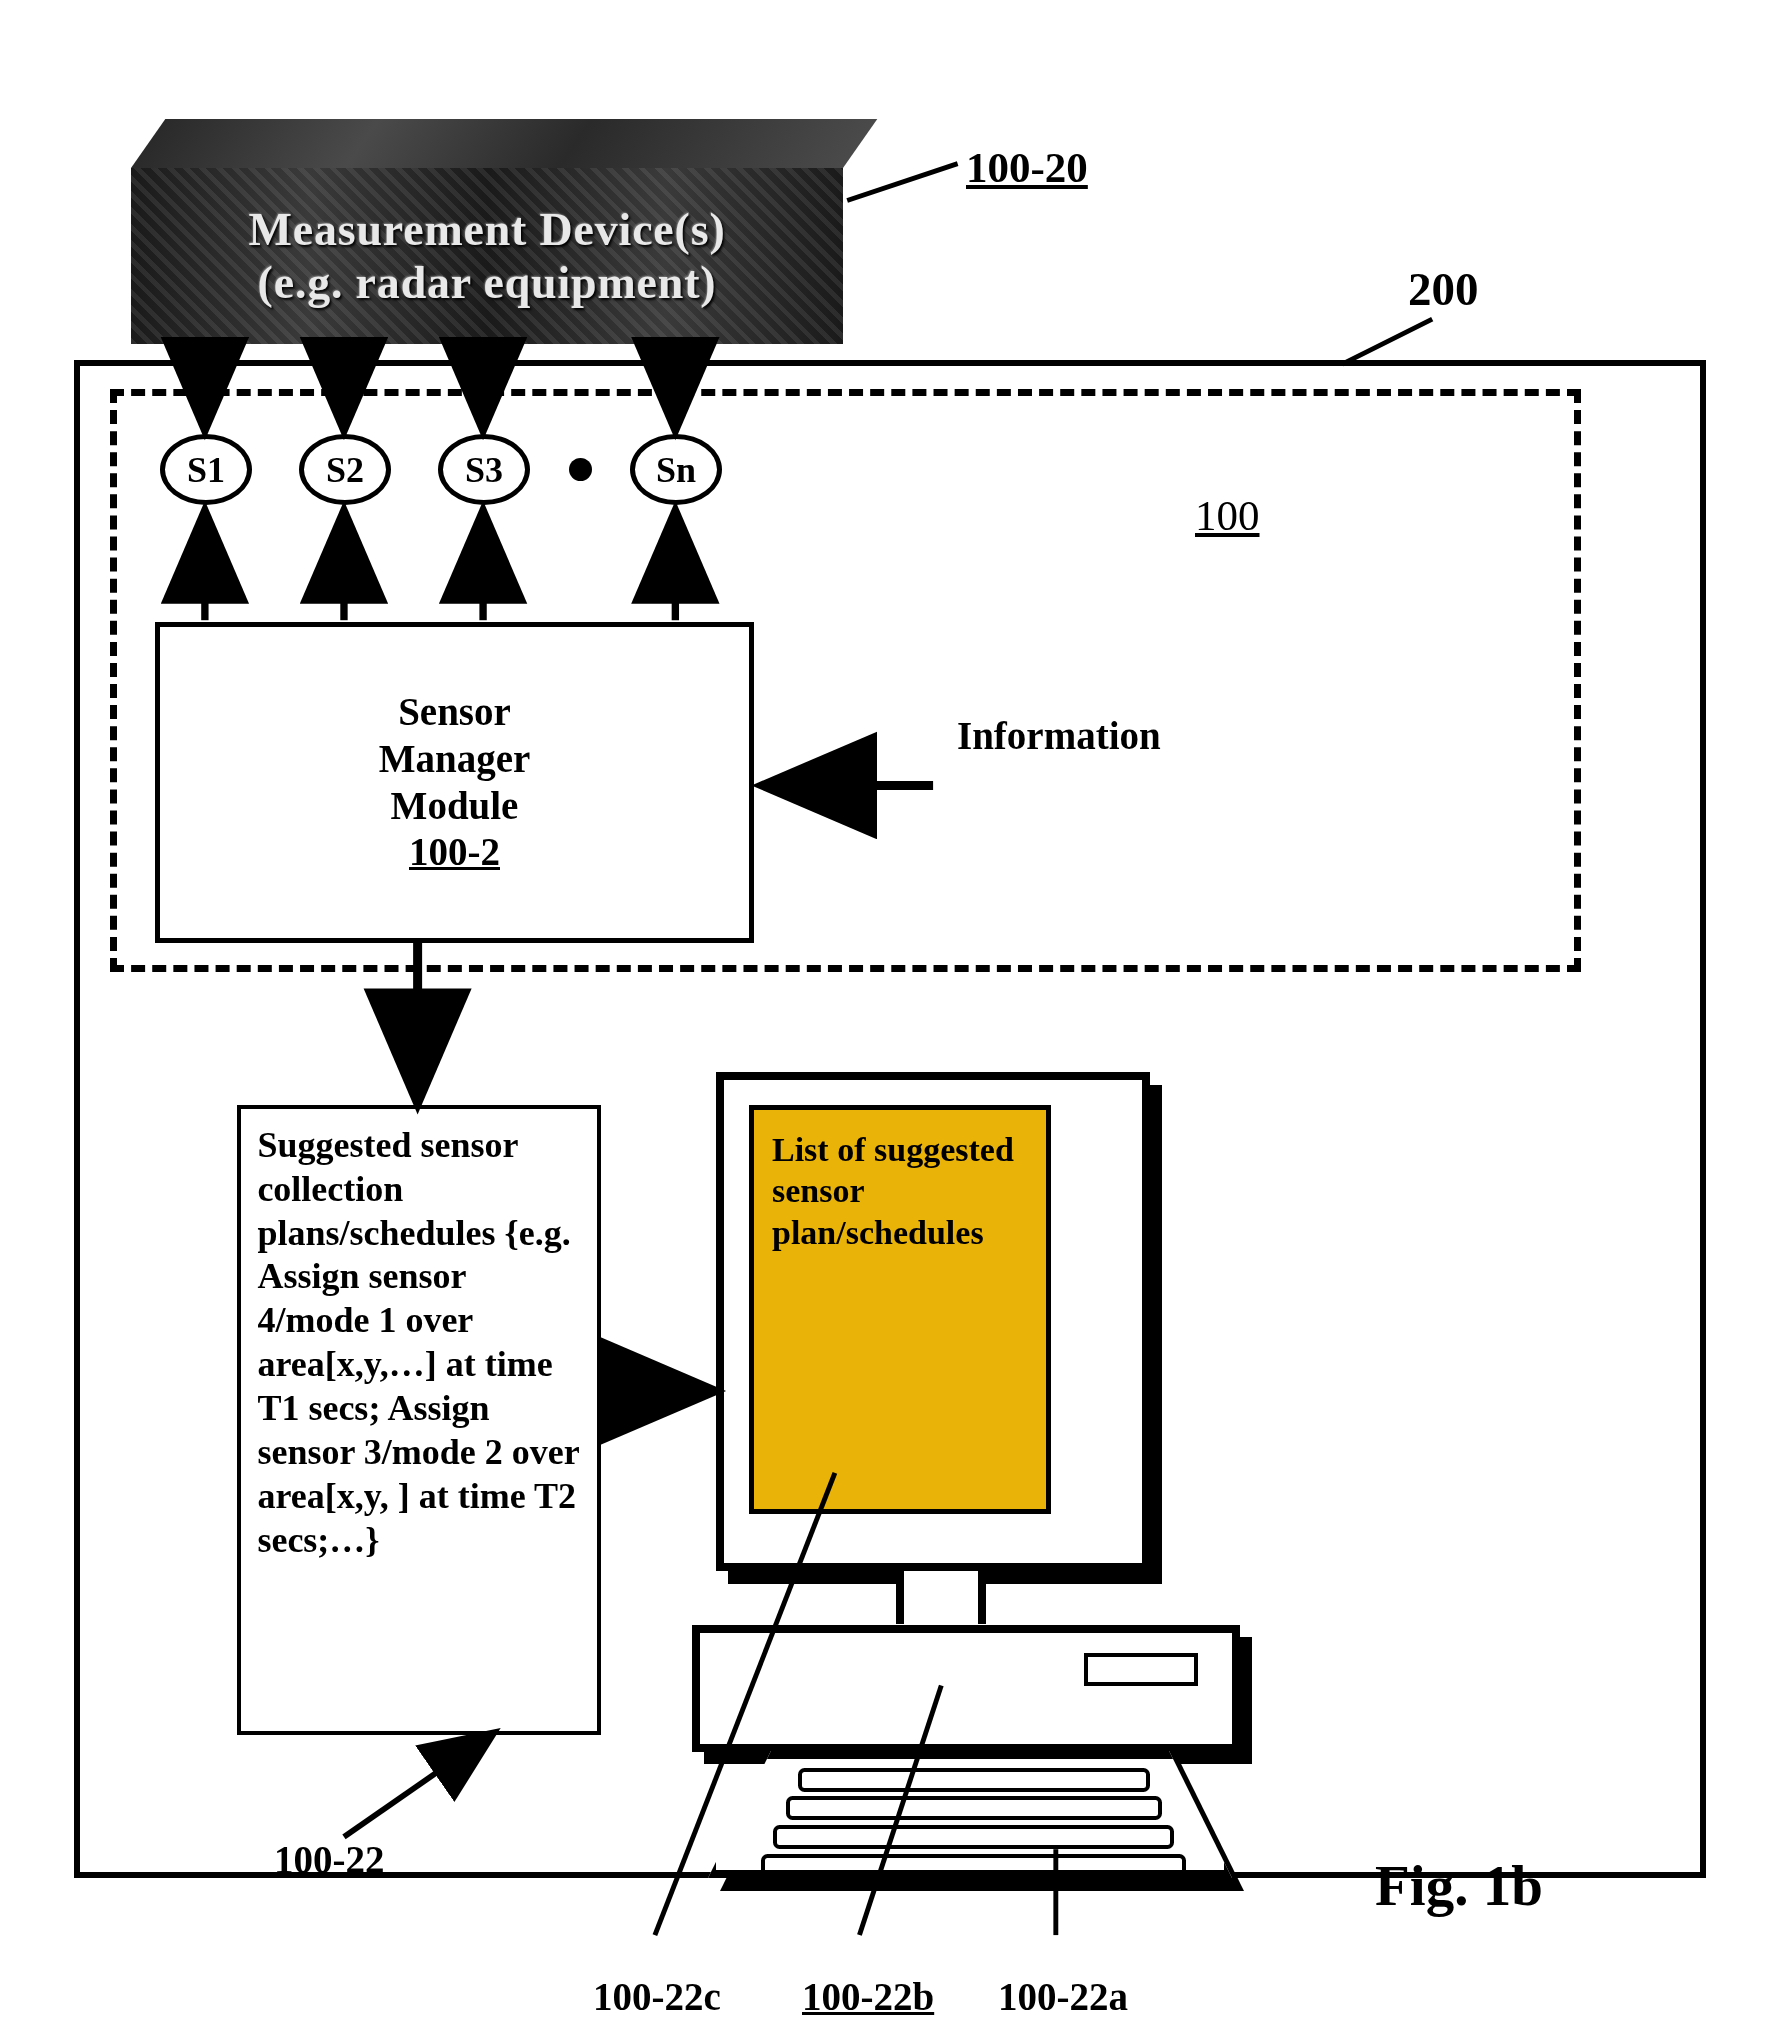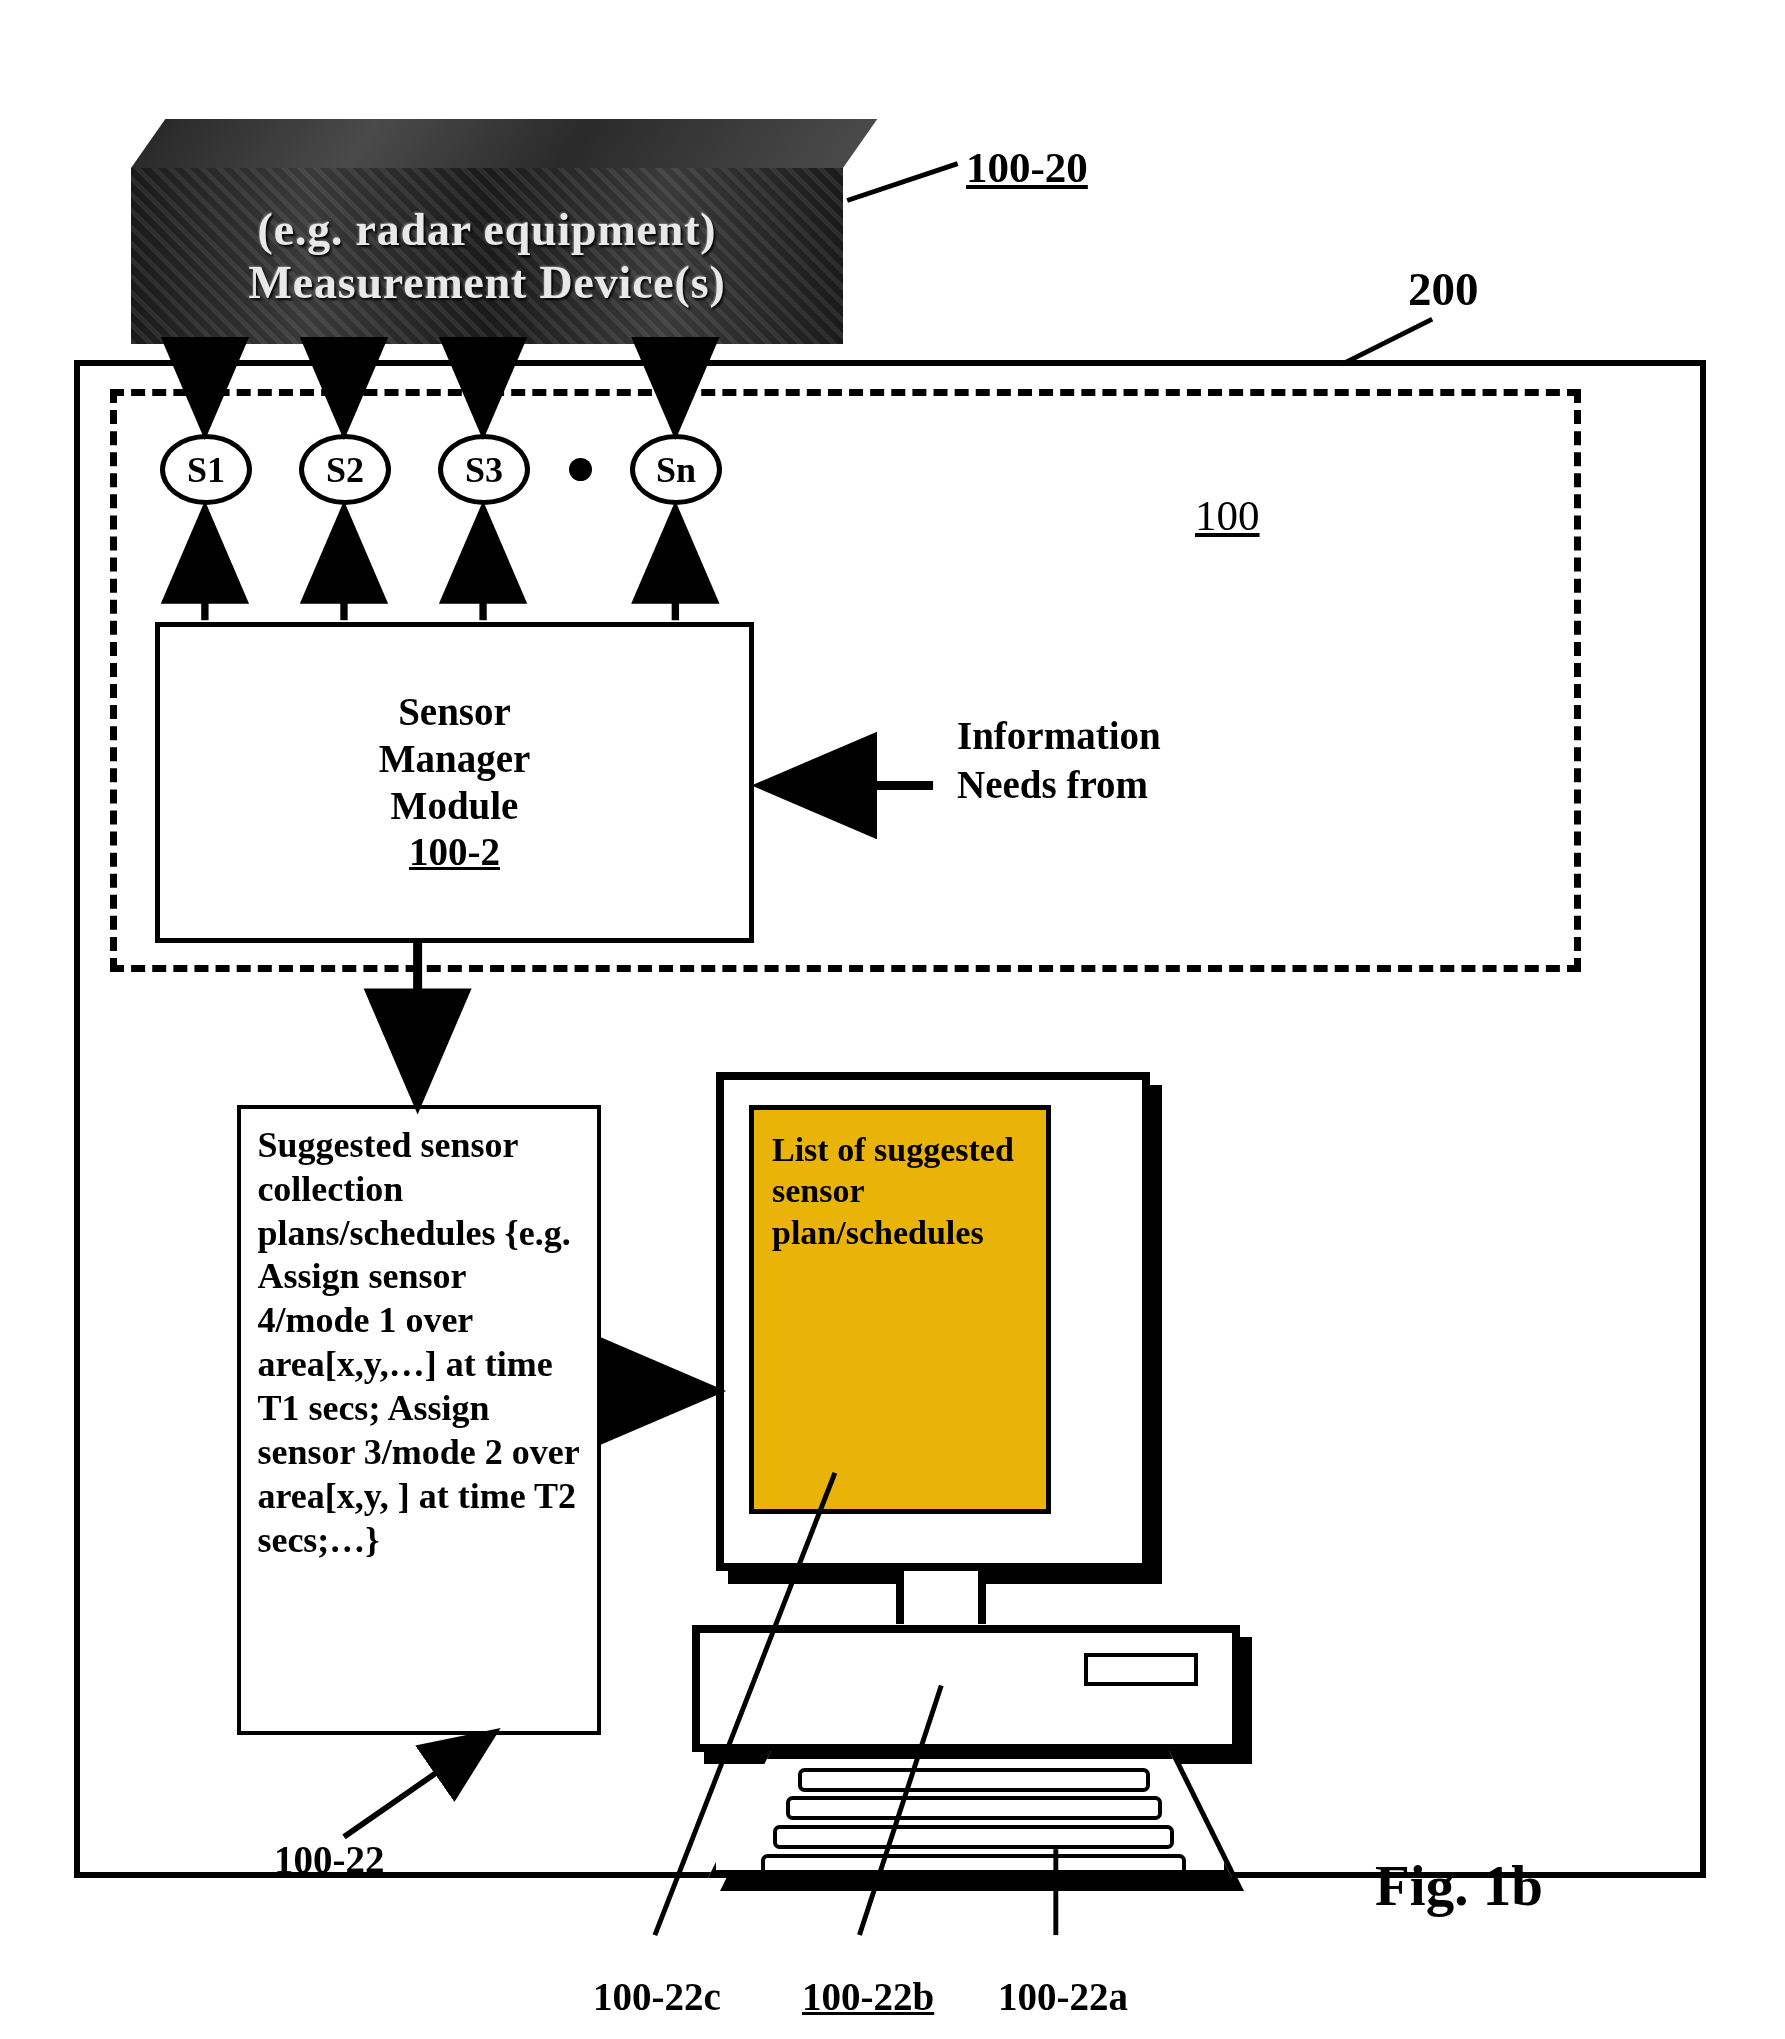--- a/index.html
+++ b/index.html
@@ -137,22 +137,22 @@
     position:absolute; left:0; top:0; width:1786px; height:2039px;
     pointer-events:none;
   }
 </style>
 </head>
 <body>
 
 <div class="abs device-wrap">
   <div class="device-top"></div>
   <div class="device-front">
+    <span>Measurement Device(s)</span>
     <span>(e.g. radar equipment)</span>
-    <span>Measurement Device(s)</span>
   </div>
 </div>
 
 <div class="abs ref-100-20">100-20</div>
 <div class="abs ref-200">200</div>
 
 <div class="abs outer-box"></div>
 
 <div class="abs dashed-box"></div>
 <div class="abs ref-100">100</div>
@@ -173,21 +173,20 @@
 
 <div class="abs smm-box">
   <div>Sensor</div>
   <div>Manager</div>
   <div>Module</div>
   <div class="underline">100-2</div>
 </div>
 
 <div class="abs info-text">
   <div>Information</div>
-  <div>Needs from</div>
 </div>
 
 <div class="abs suggest-box">
   <div style="white-space:pre-line;">Suggested sensor collection plans/schedules {e.g.
 Assign sensor 4/mode 1 over area[x,y,…] at time T1 secs; Assign sensor 3/mode 2 over area[x,y,  ] at time T2 secs;…}</div>
 </div>
 
 <div class="abs computer">
   <div class="mon-shadow"></div>
   <div class="mon-body"></div>

